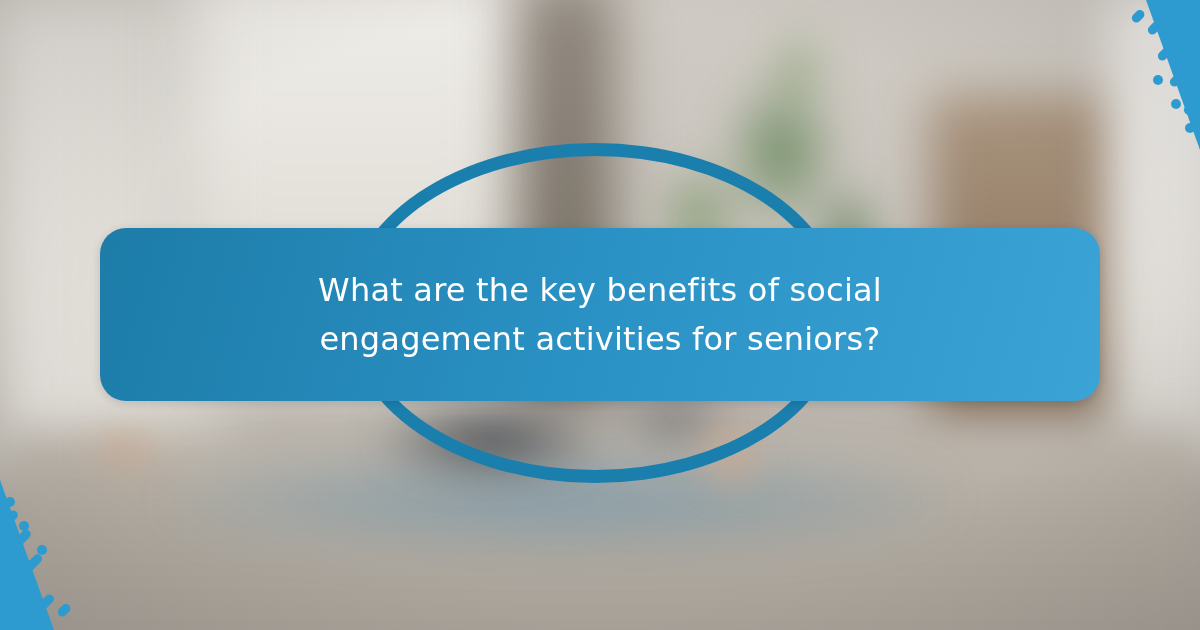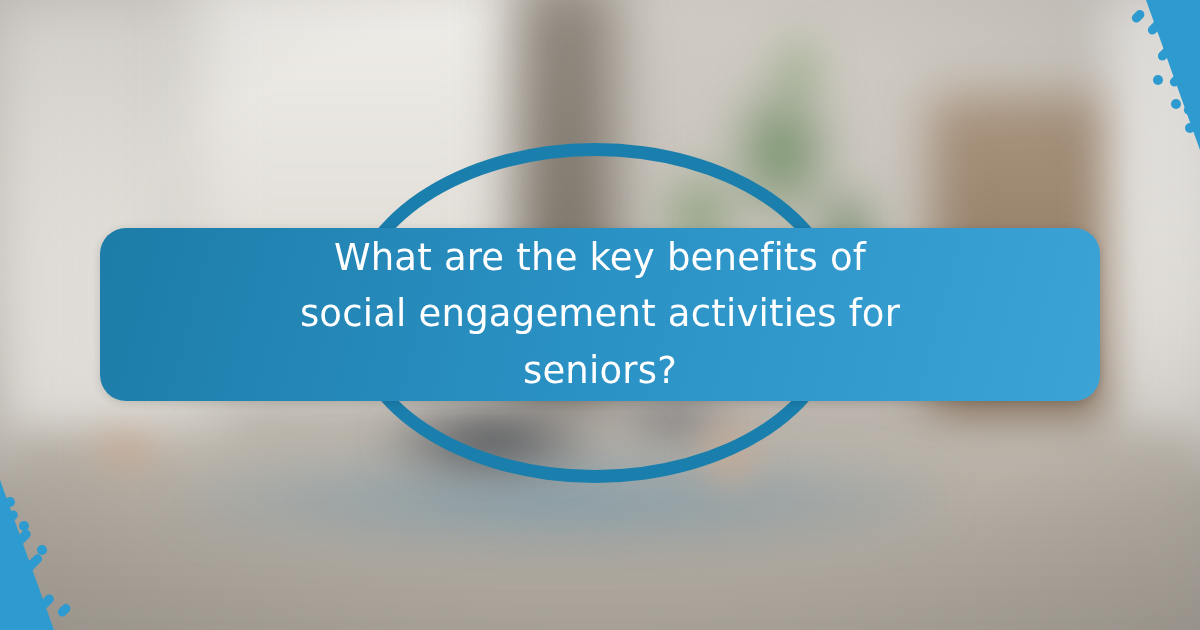--- a/index.html
+++ b/index.html
@@ -158,21 +158,21 @@
     position: absolute;
     inset: 0;
     display: flex;
     align-items: center;
     justify-content: center;
     padding: 0 70px;
     box-sizing: border-box;
   }
   .question {
     color: #ffffff;
-    font-size: 37px;
+    font-size: 32px;
     line-height: 1.52;
     font-weight: 400;
     text-align: center;
     letter-spacing: 0.2px;
     max-width: 620px;
     font-family: "DejaVu Sans", sans-serif;
   }
 </style>
 </head>
 <body>

